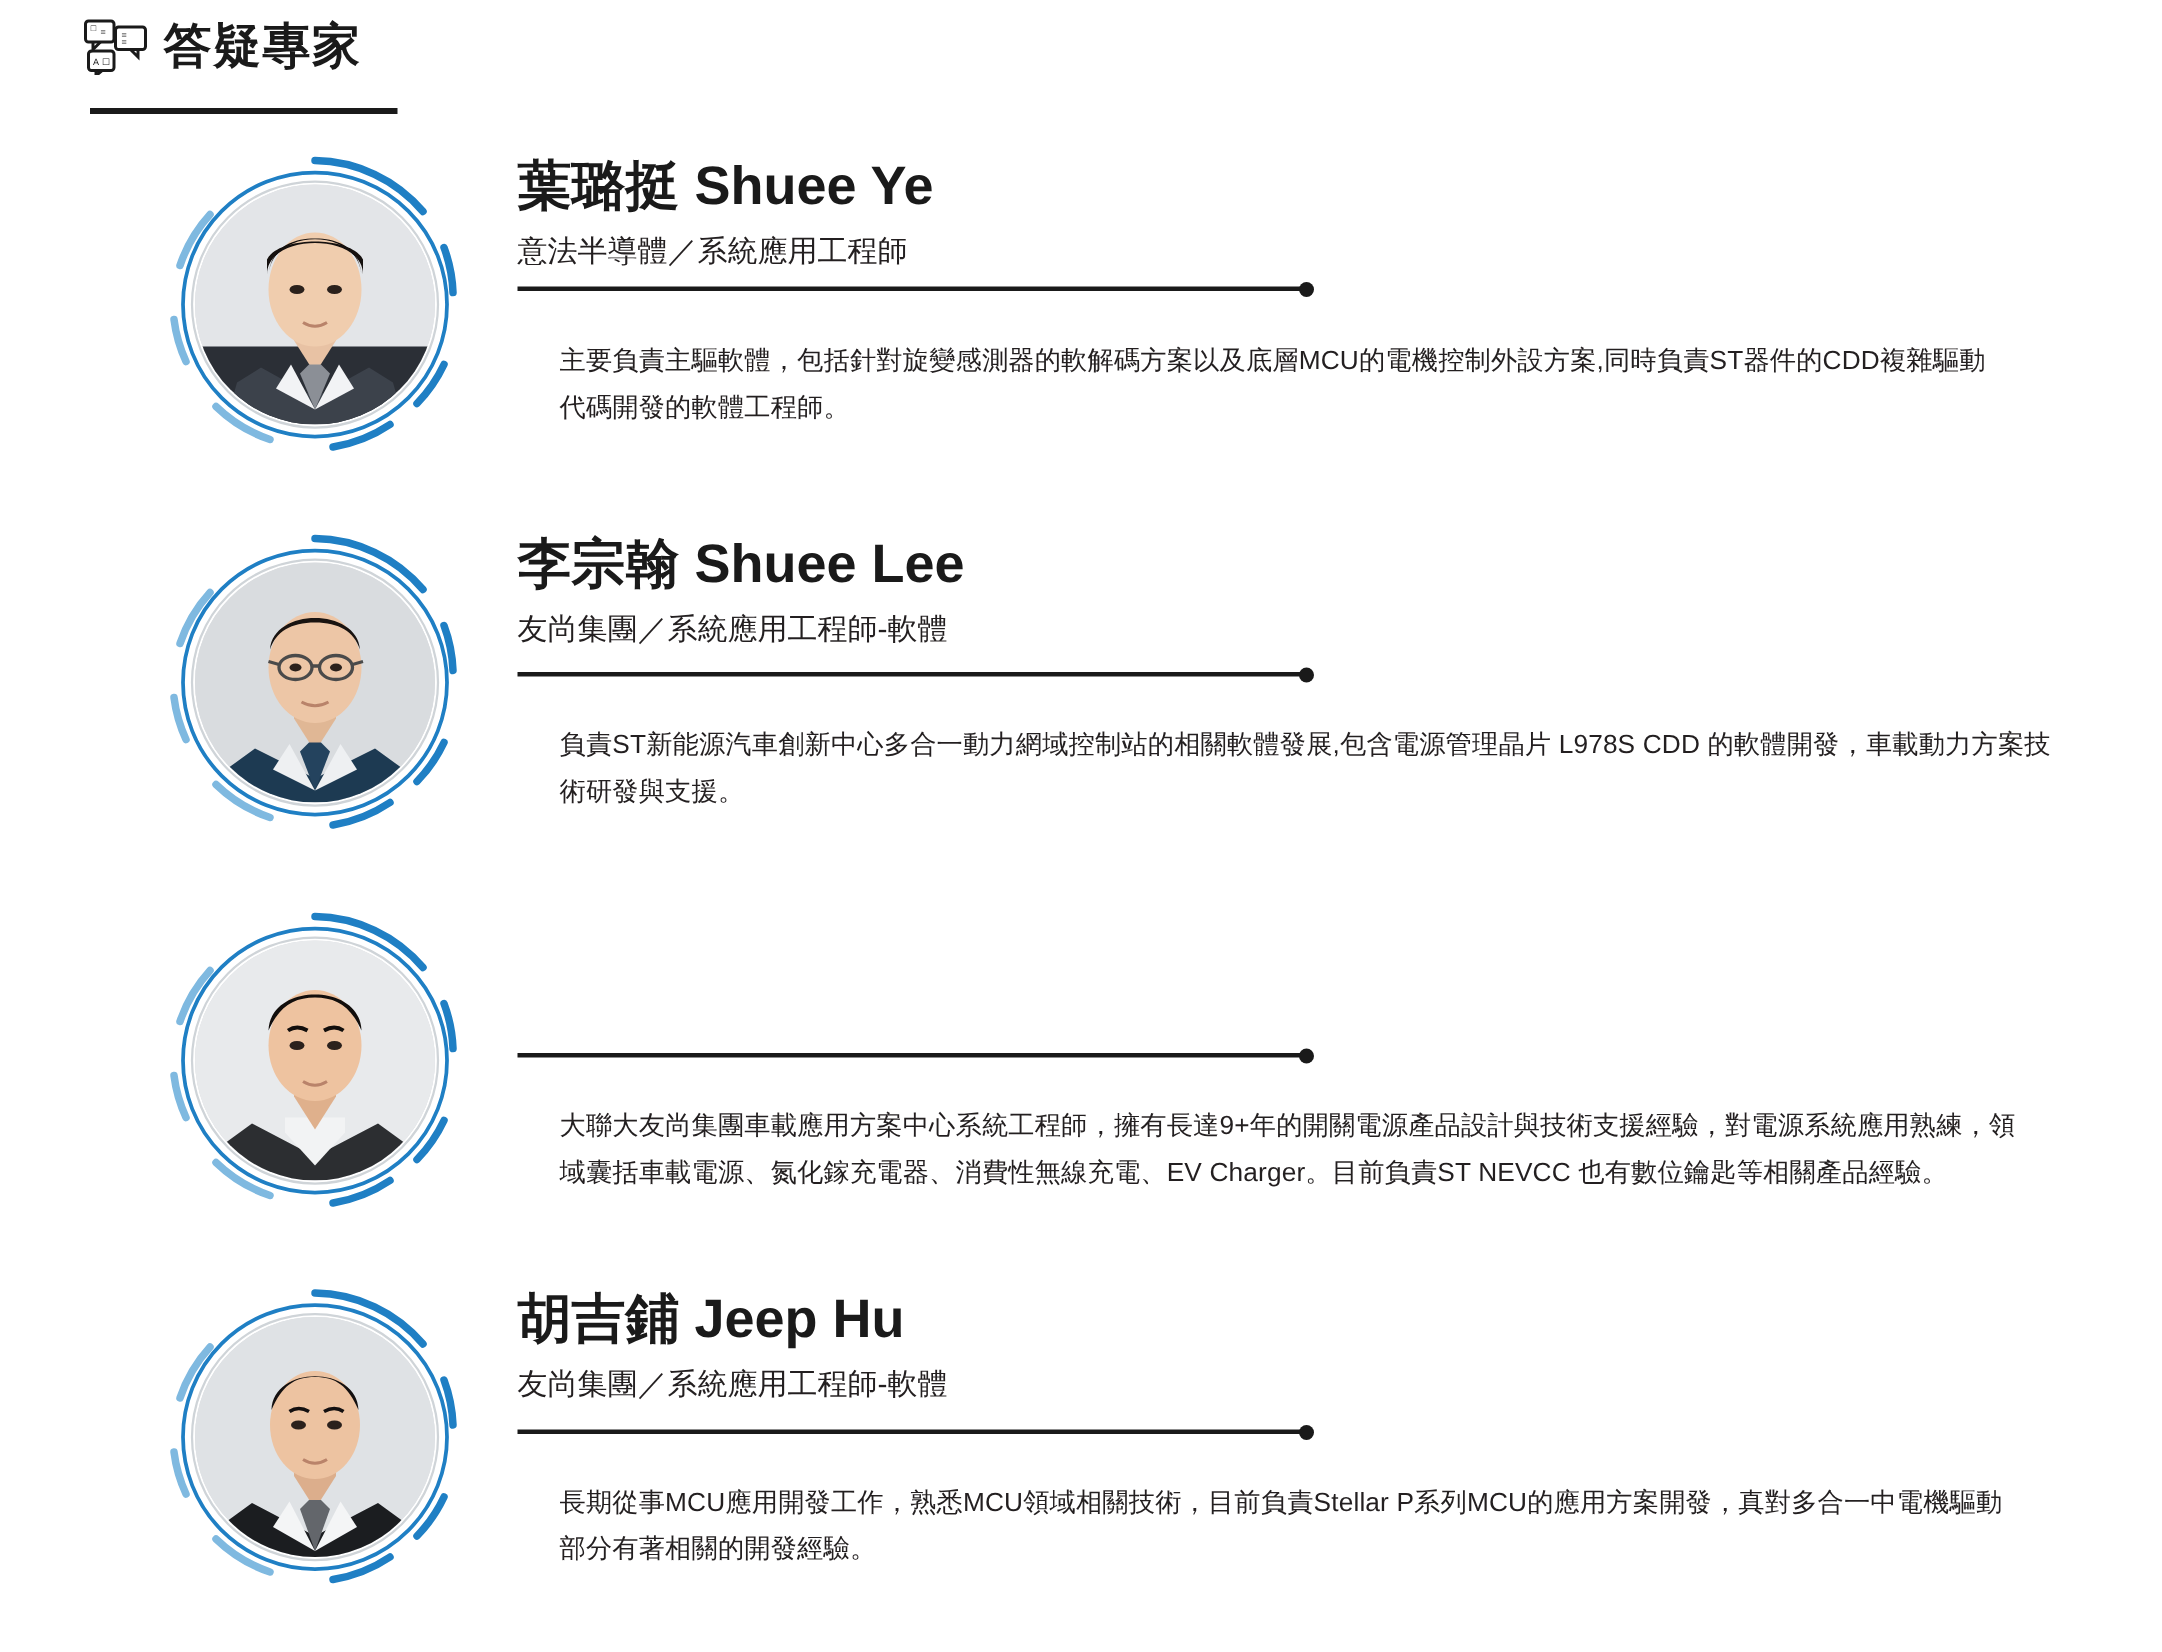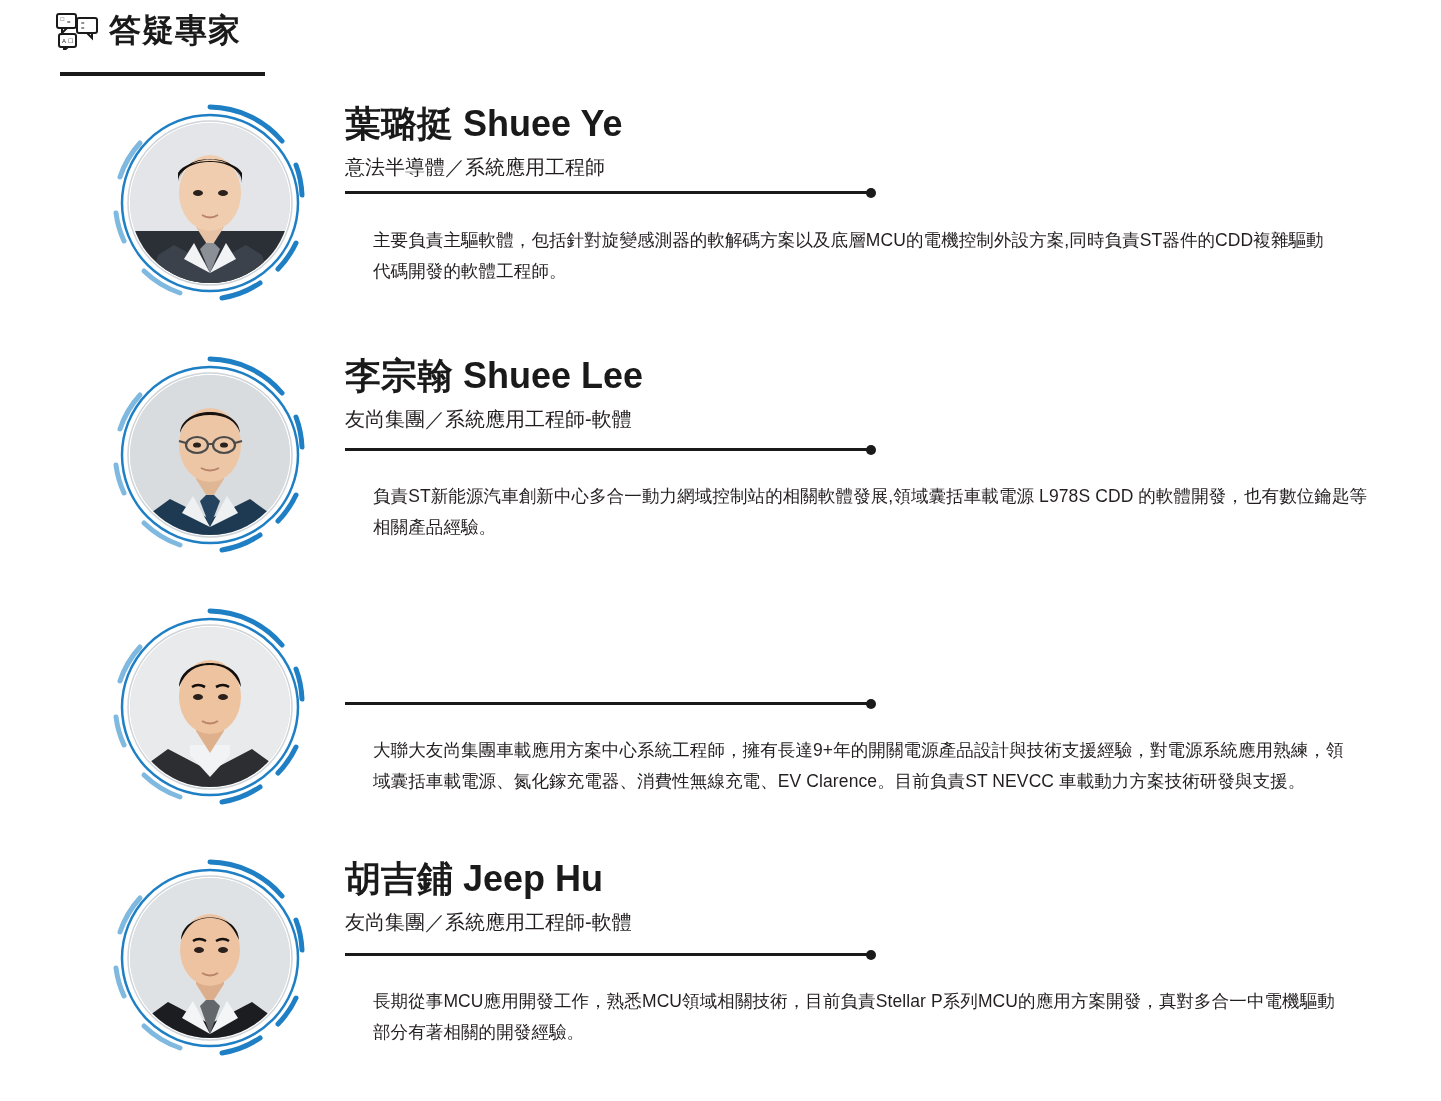--- a/index.html
+++ b/index.html
@@ -237,21 +237,21 @@
       </svg>
     </div>
   </div>
   <div class="expert-text">
     <div class="expert-name">李宗翰 Shuee Lee</div>
     <div class="expert-role">友尚集團／系統應用工程師-軟體</div>
   </div>
   <div class="divider" style="top:93px; width:527px;">
       <span class="dot"></span>
     </div>
-  <div class="expert-desc" style="top:126px; width:995px;">負責ST新能源汽車創新中心多合一動力網域控制站的相關軟體發展,領域囊括車載電源 L978S CDD 的軟體開發，也有數位鑰匙等相關產品經驗。</div>
+  <div class="expert-desc" style="top:126px; width:995px;">負責ST新能源汽車創新中心多合一動力網域控制站的相關軟體發展,包含電源管理晶片 L978S CDD 的軟體開發，車載動力方案技術研發與支援。</div>
 </div>
 
 <div class="expert" style="top:607px;">
   <div class="avatar-wrap">
     <svg class="ring-outer" viewBox="0 0 200 200" xmlns="http://www.w3.org/2000/svg">
       <circle cx="100" cy="100" r="88" fill="none" stroke="#1f7fc4" stroke-width="2.5"></circle>
       <circle cx="100" cy="100" r="82" fill="none" stroke="#cfd4d8" stroke-width="1.5"></circle>
       <path d="M100 4 A96 96 0 0 1 172 38" fill="none" stroke="#1f7fc4" stroke-width="5" stroke-linecap="round"></path>
       <path d="M186 62 A96 96 0 0 1 192 92" fill="none" stroke="#1f7fc4" stroke-width="5" stroke-linecap="round"></path>
       <path d="M186 140 A96 96 0 0 1 168 166" fill="none" stroke="#1f7fc4" stroke-width="5" stroke-linecap="round"></path>
@@ -274,21 +274,21 @@
         <path d="M86 60 Q93 56 99 60" fill="none" stroke="#120e0c" stroke-width="2.6"></path>
         <path d="M72 94 Q80 99 88 94" fill="none" stroke="#b9836a" stroke-width="2"></path>
       </svg>
     </div>
   </div>
   <div class="expert-text">
   </div>
   <div class="divider" style="top:95px; width:527px;">
       <span class="dot"></span>
     </div>
-  <div class="expert-desc" style="top:128px; width:985px;">大聯大友尚集團車載應用方案中心系統工程師，擁有長達9+年的開關電源產品設計與技術支援經驗，對電源系統應用熟練，領域囊括車載電源、氮化鎵充電器、消費性無線充電、EV Clarence。目前負責ST NEVCC 車載動力方案技術研發與支援。</div>
+  <div class="expert-desc" style="top:128px; width:985px;">大聯大友尚集團車載應用方案中心系統工程師，擁有長達9+年的開關電源產品設計與技術支援經驗，對電源系統應用熟練，領域囊括車載電源、氮化鎵充電器、消費性無線充電、EV Charger。目前負責ST NEVCC 也有數位鑰匙等相關產品經驗。</div>
 </div>
 
 <div class="expert" style="top:858px;">
   <div class="avatar-wrap">
     <svg class="ring-outer" viewBox="0 0 200 200" xmlns="http://www.w3.org/2000/svg">
       <circle cx="100" cy="100" r="88" fill="none" stroke="#1f7fc4" stroke-width="2.5"></circle>
       <circle cx="100" cy="100" r="82" fill="none" stroke="#cfd4d8" stroke-width="1.5"></circle>
       <path d="M100 4 A96 96 0 0 1 172 38" fill="none" stroke="#1f7fc4" stroke-width="5" stroke-linecap="round"></path>
       <path d="M186 62 A96 96 0 0 1 192 92" fill="none" stroke="#1f7fc4" stroke-width="5" stroke-linecap="round"></path>
       <path d="M186 140 A96 96 0 0 1 168 166" fill="none" stroke="#1f7fc4" stroke-width="5" stroke-linecap="round"></path>

